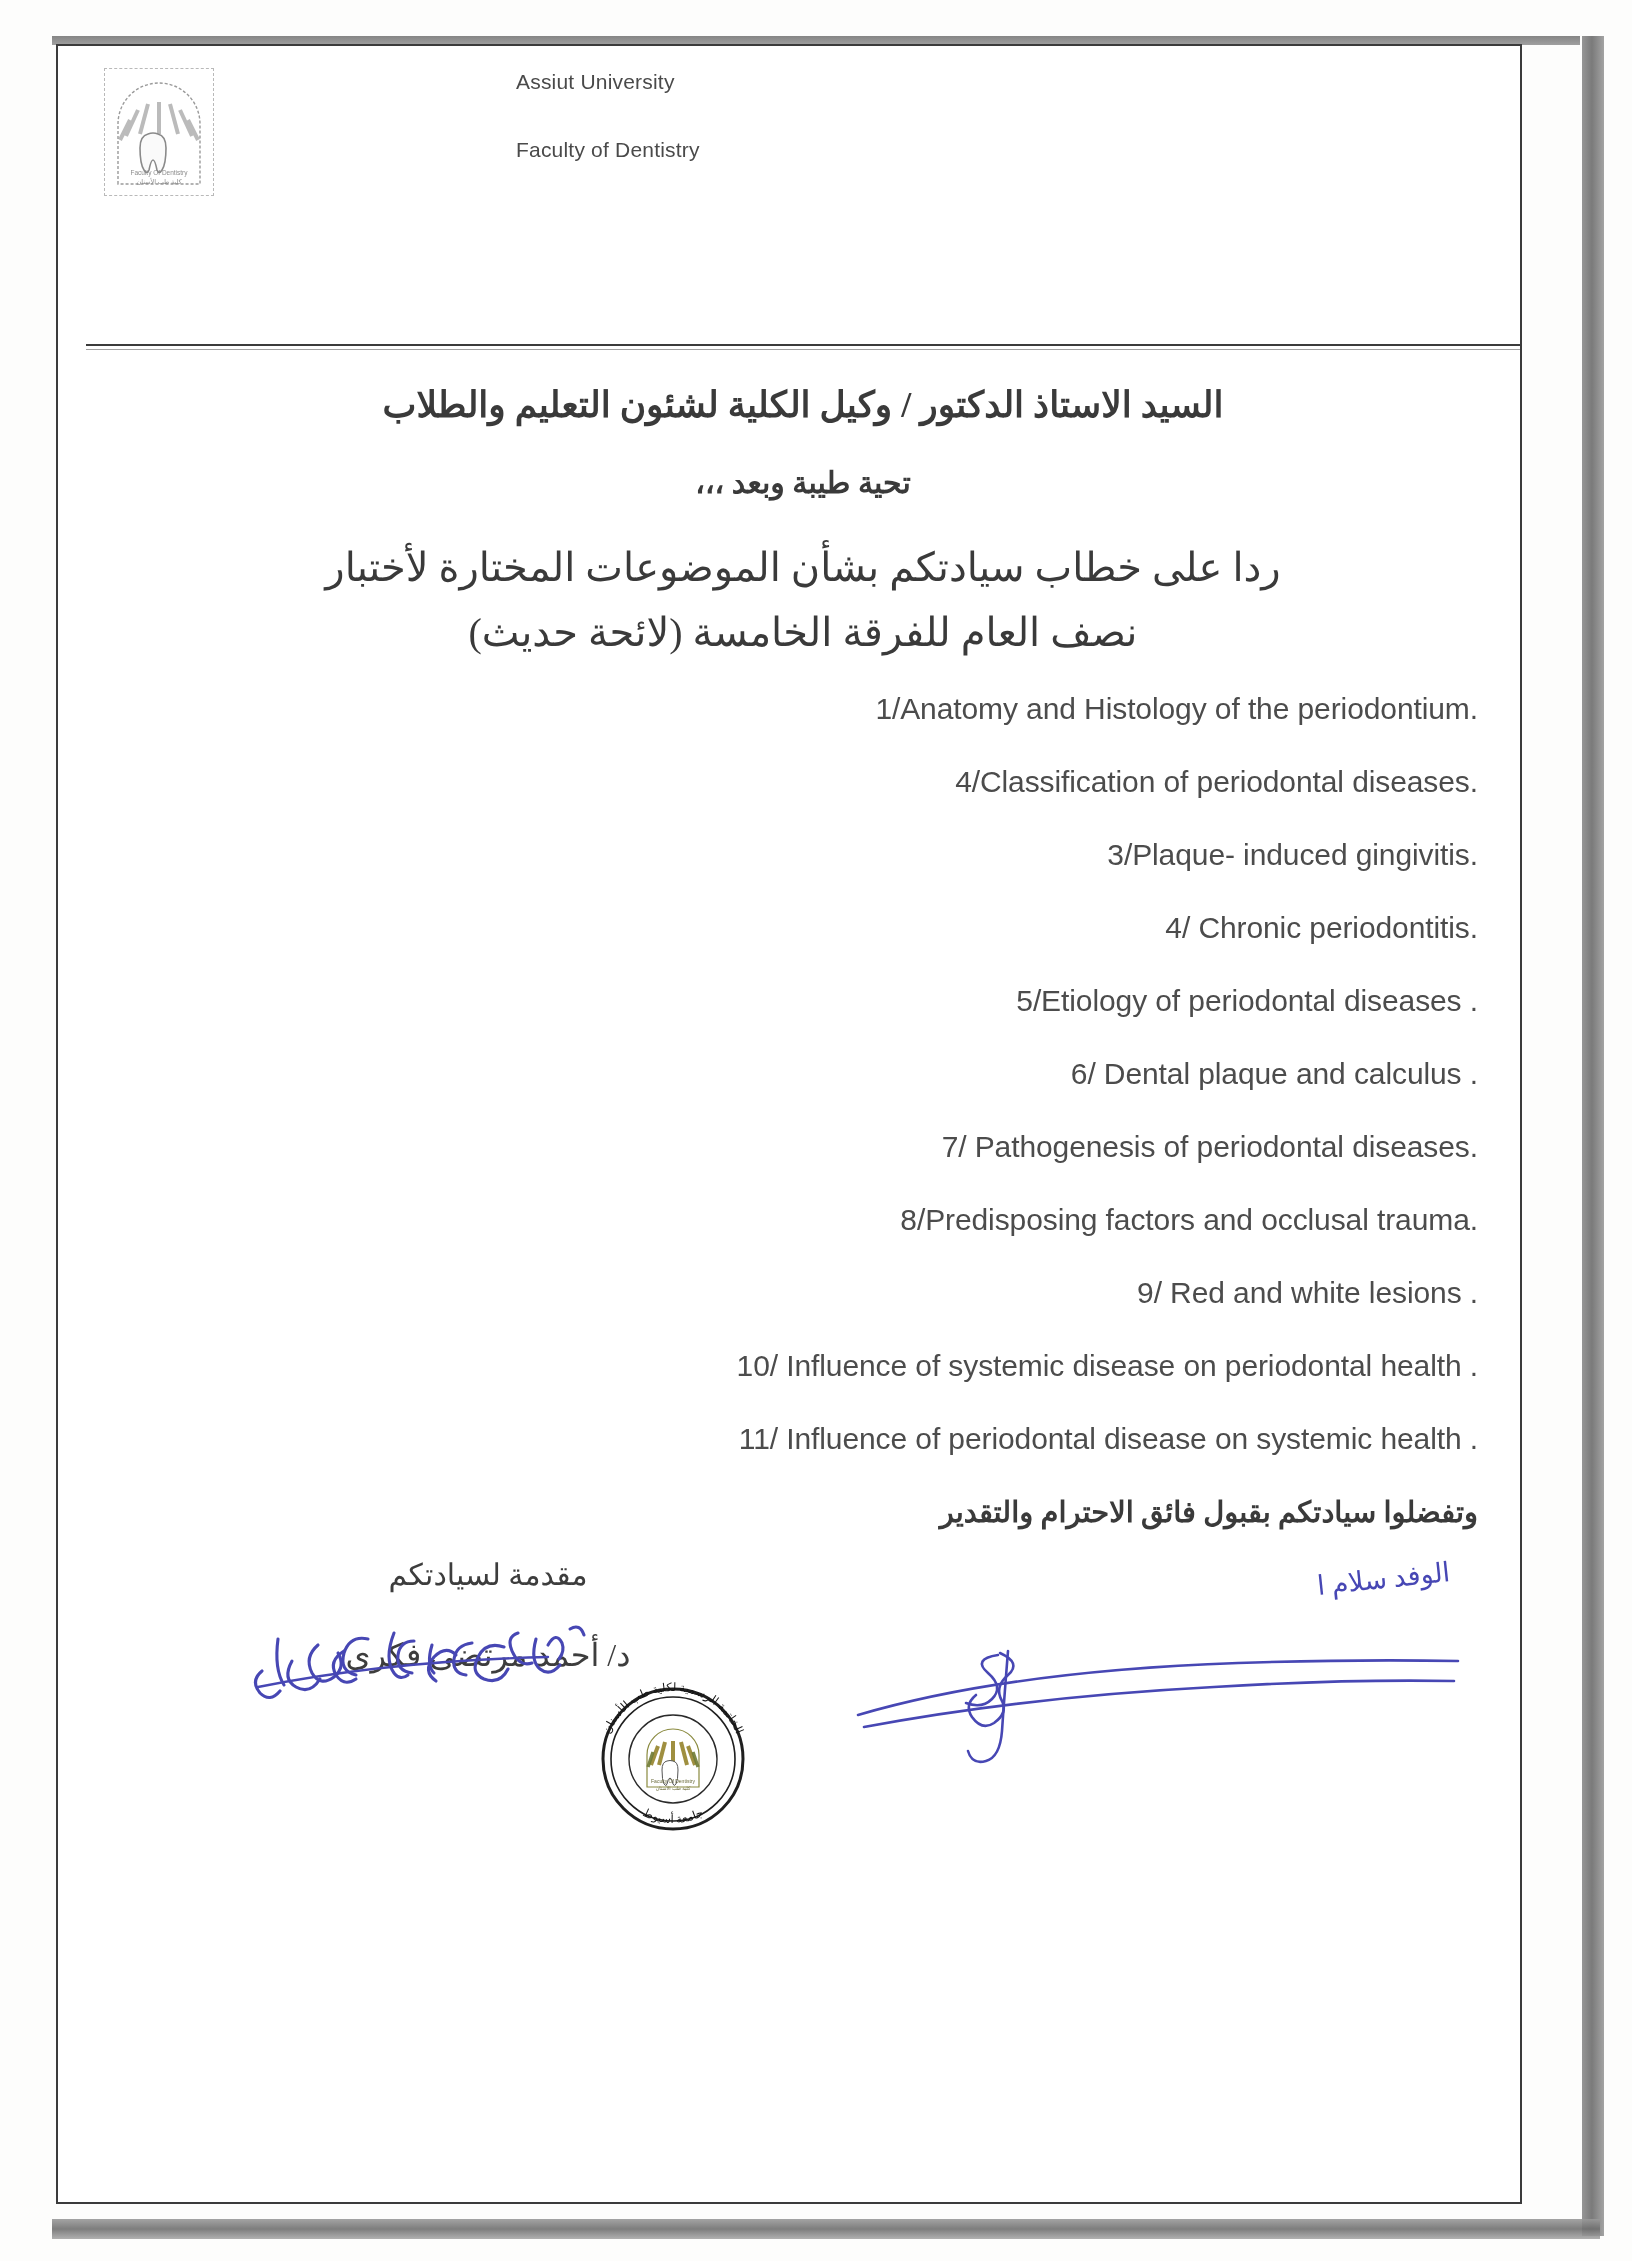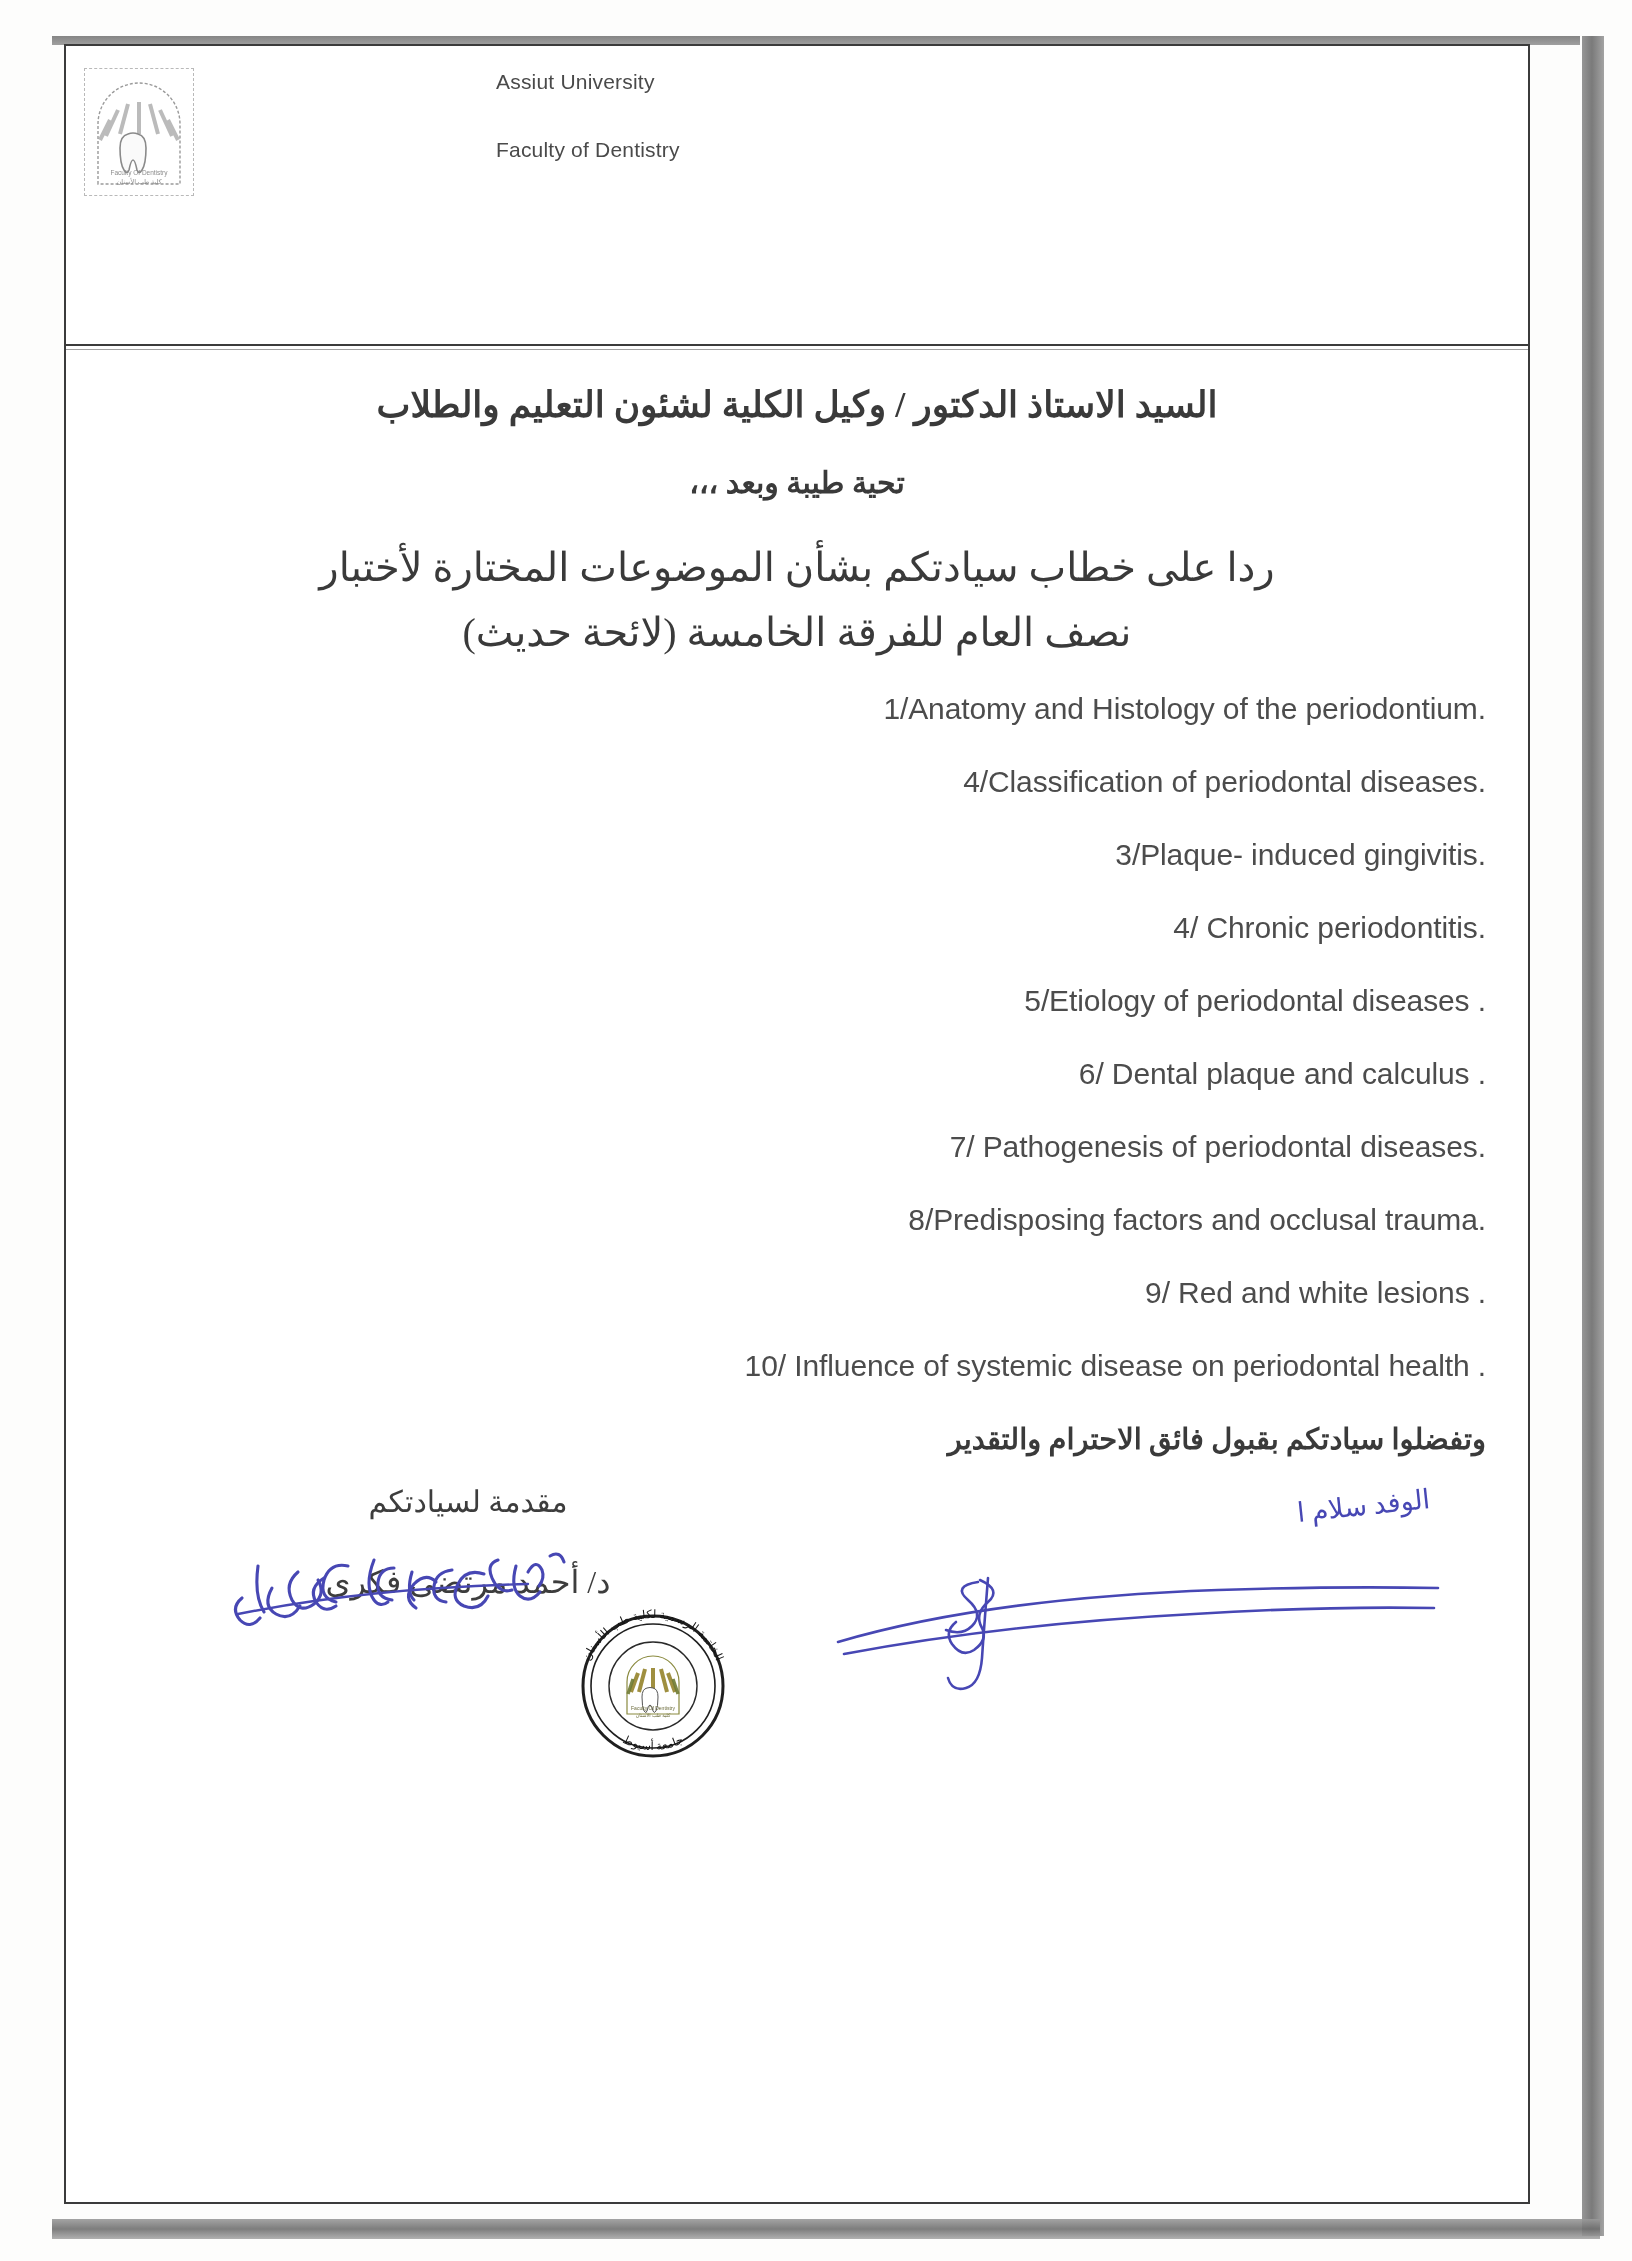--- a/index.html
+++ b/index.html
@@ -41,25 +41,26 @@
   }
   #scan-shadow-top{
     position:absolute;left:52px;top:36px;width:1528px;height:9px;
     background:linear-gradient(180deg,#707070 0%,#8f8f8f 100%);
     opacity:.85;
   }
 
   
   #doc-frame{
     position:absolute;
-    left:64px;top:44px;
+    left:56px;top:44px;
     width:1466px;height:2160px;
     background:#ffffff;
     border:2px solid #3b3b3b;
     box-sizing:border-box;
+    padding-left:28px;
   }
 
   
   #header-band{
     position:relative;
     height:300px;
     border-bottom:2px solid #3b3b3b;
     box-sizing:border-box;
   }
   #header-inner-rule{
@@ -241,20 +242,21 @@
         <li>1/Anatomy and Histology of the periodontium.</li>
         <li>4/Classification of periodontal diseases.</li>
         <li>3/Plaque- induced gingivitis.</li>
         <li>4/ Chronic periodontitis.</li>
         <li>5/Etiology of periodontal diseases .</li>
         <li>6/ Dental plaque and calculus .</li>
         <li>7/ Pathogenesis  of periodontal diseases.</li>
         <li>8/Predisposing factors and occlusal trauma.</li>
         <li>9/ Red and white lesions .</li>
         <li>10/ Influence of systemic disease on periodontal health .</li>
+        <li>11/ Influence of periodontal disease on systemic health .</li>
       </ul>
 
       <div id="ar-closing">وتفضلوا سيادتكم بقبول فائق الاحترام والتقدير</div>
 
       <div id="signature-zone">
 
         <div id="sig-names">
           <div id="sig-offered">مقدمة لسيادتكم</div>
           <div id="sig-name">د/ أحمد مرتضى فكرى</div>
         </div>

